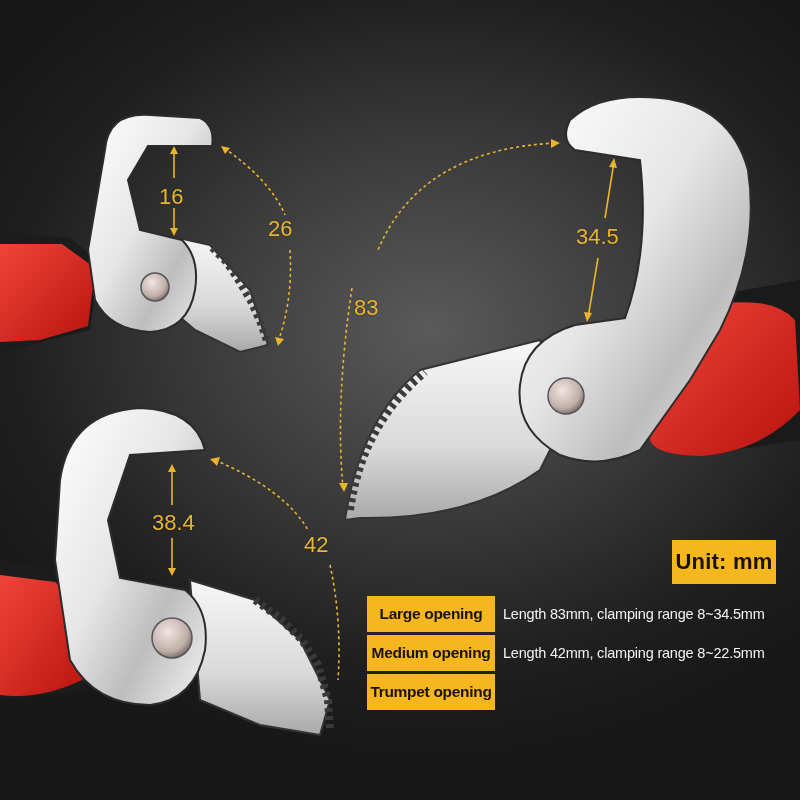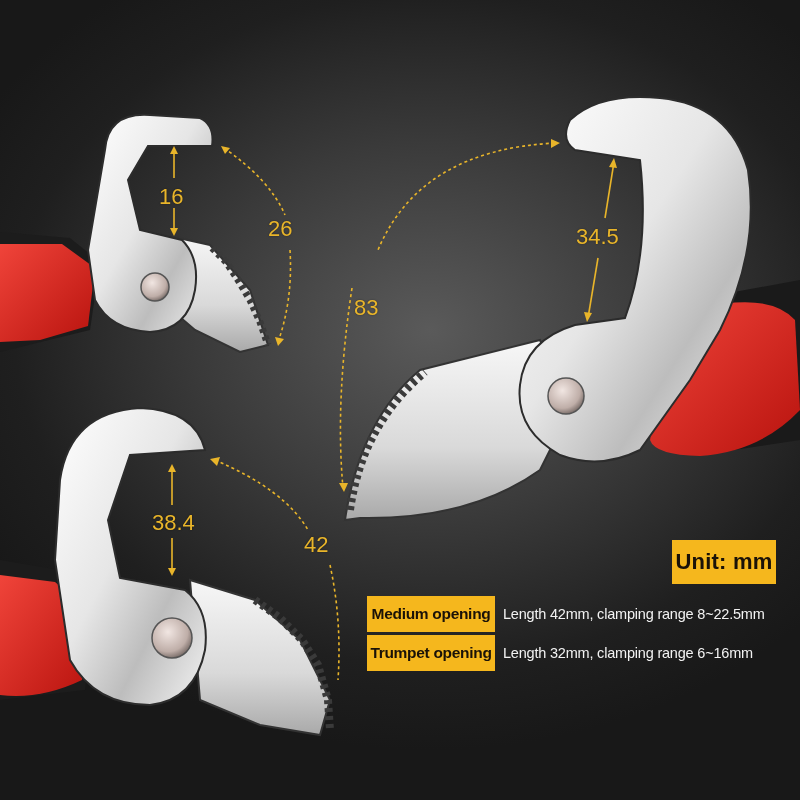--- a/index.html
+++ b/index.html
@@ -138,20 +138,23 @@
   <span class="dim-label" style="left:354px; top:257px;margin-top:40px;">83</span>
 
   <span class="dim-label" style="left:152px; top:512px;">38.4</span>
   <span class="dim-label" style="left:304px; top:534px;">42</span>
 </div>
 
 <div class="unit-badge">Unit: mm</div>
 
 <div class="spec-table">
   <div class="spec-row">
+    <div class="spec-tag">Large opening</div>
+    <div class="spec-desc">Length 83mm, clamping range 8~34.5mm</div>
+  </div>
+  <div class="spec-row">
     <div class="spec-tag">Medium opening</div>
     <div class="spec-desc">Length 42mm, clamping range 8~22.5mm</div>
   </div>
   <div class="spec-row">
     <div class="spec-tag">Trumpet opening</div>
-    <div class="spec-desc">Length 32mm, clamping range 6~16mm</div>
   </div>
 </div>
 
 </body></html>

